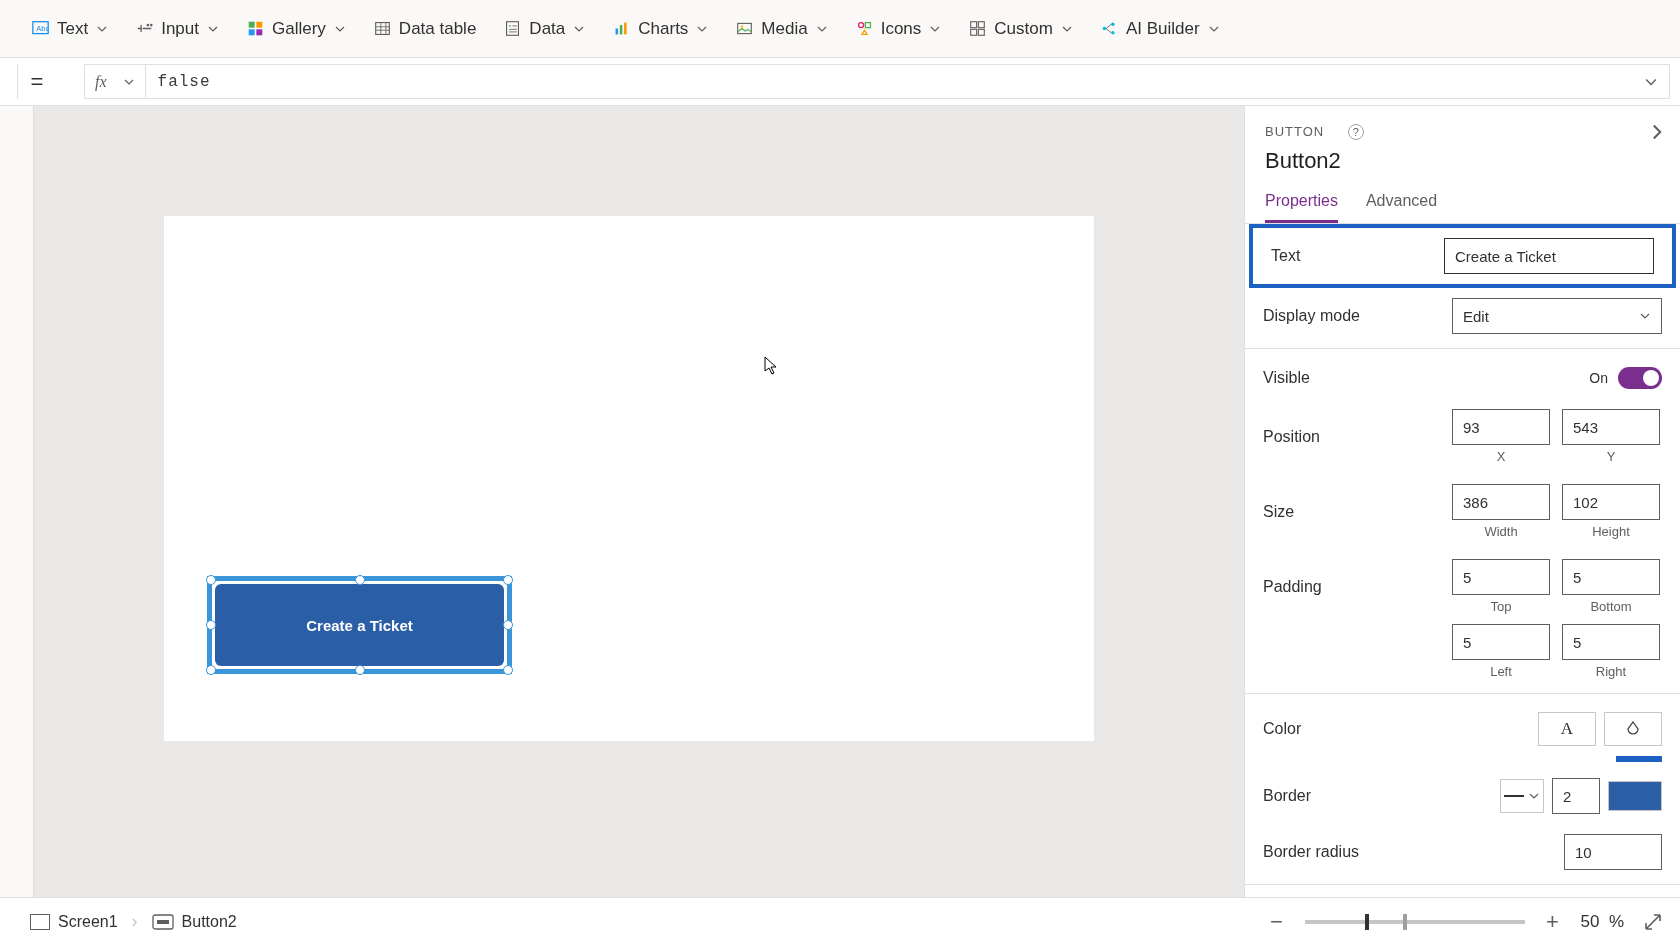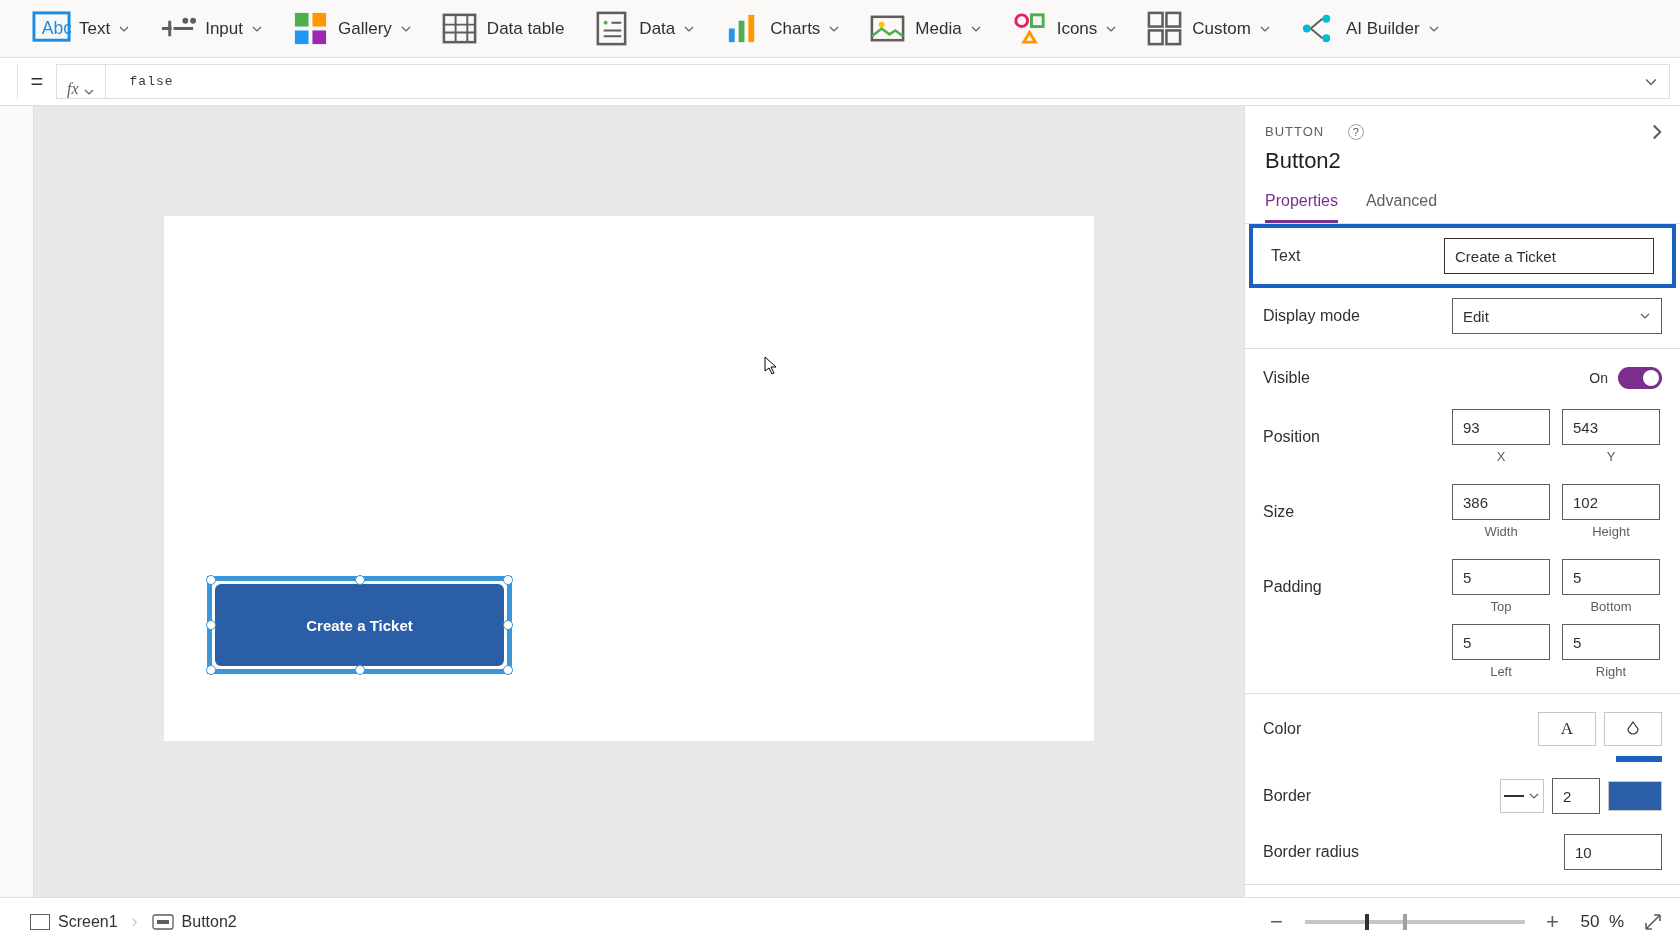--- a/index.html
+++ b/index.html
@@ -27,21 +27,21 @@
     align-items: center;
     gap: 8px;
     padding: 0 14px;
     height: 100%;
     cursor: pointer;
     white-space: nowrap;
     font-size: 17px;
     color: #323130;
   }
   .ribbon-icon {
-    width: 39px; height: 20px;
+    width: 17px; height: 20px;
     display: flex; align-items: center; justify-content: center;
   }
   .chev-down {
     width: 12px; height: 12px;
     display: flex; align-items: center; justify-content: center;
     color: #605e5c;
   }
   .chev-down svg { width: 10px; height: 6px; }
 
   
@@ -59,44 +59,44 @@
   }
   .eq {
     width: 38px;
     text-align: center;
     font-size: 22px;
     color: #323130;
     padding: 0 6px;
   }
   .fx {
     display: flex;
-    align-items: flex-end;
-    gap: 4px;
+    align-items: center;
+    gap: 16px;
     padding: 0 10px;
     border: 1px solid #e1dfdd;
     height: 100%;
     border-right: none;
     background: #fff;
+    margin-left: 28px;
   }
   .fx-text { font-style: italic; font-family: Georgia, serif; font-size: 16px; color: #605e5c; }
   .formula-box {
     flex: 1;
     height: 100%;
     border: 1px solid #e1dfdd;
     display: flex;
     align-items: center;
     padding: 0 12px;
     background: #fff;
   }
   .formula-text {
     font-family: Consolas, "Courier New", monospace;
-    font-size: 13px;
+    font-size: 16px;
     color: #3b3a39;
     letter-spacing: 1px;
-    margin-left: 12px;
   }
   .formula-expand {
     margin-left: auto;
     color: #605e5c;
     cursor: pointer;
   }
 
   
   .main {
     display: flex;

